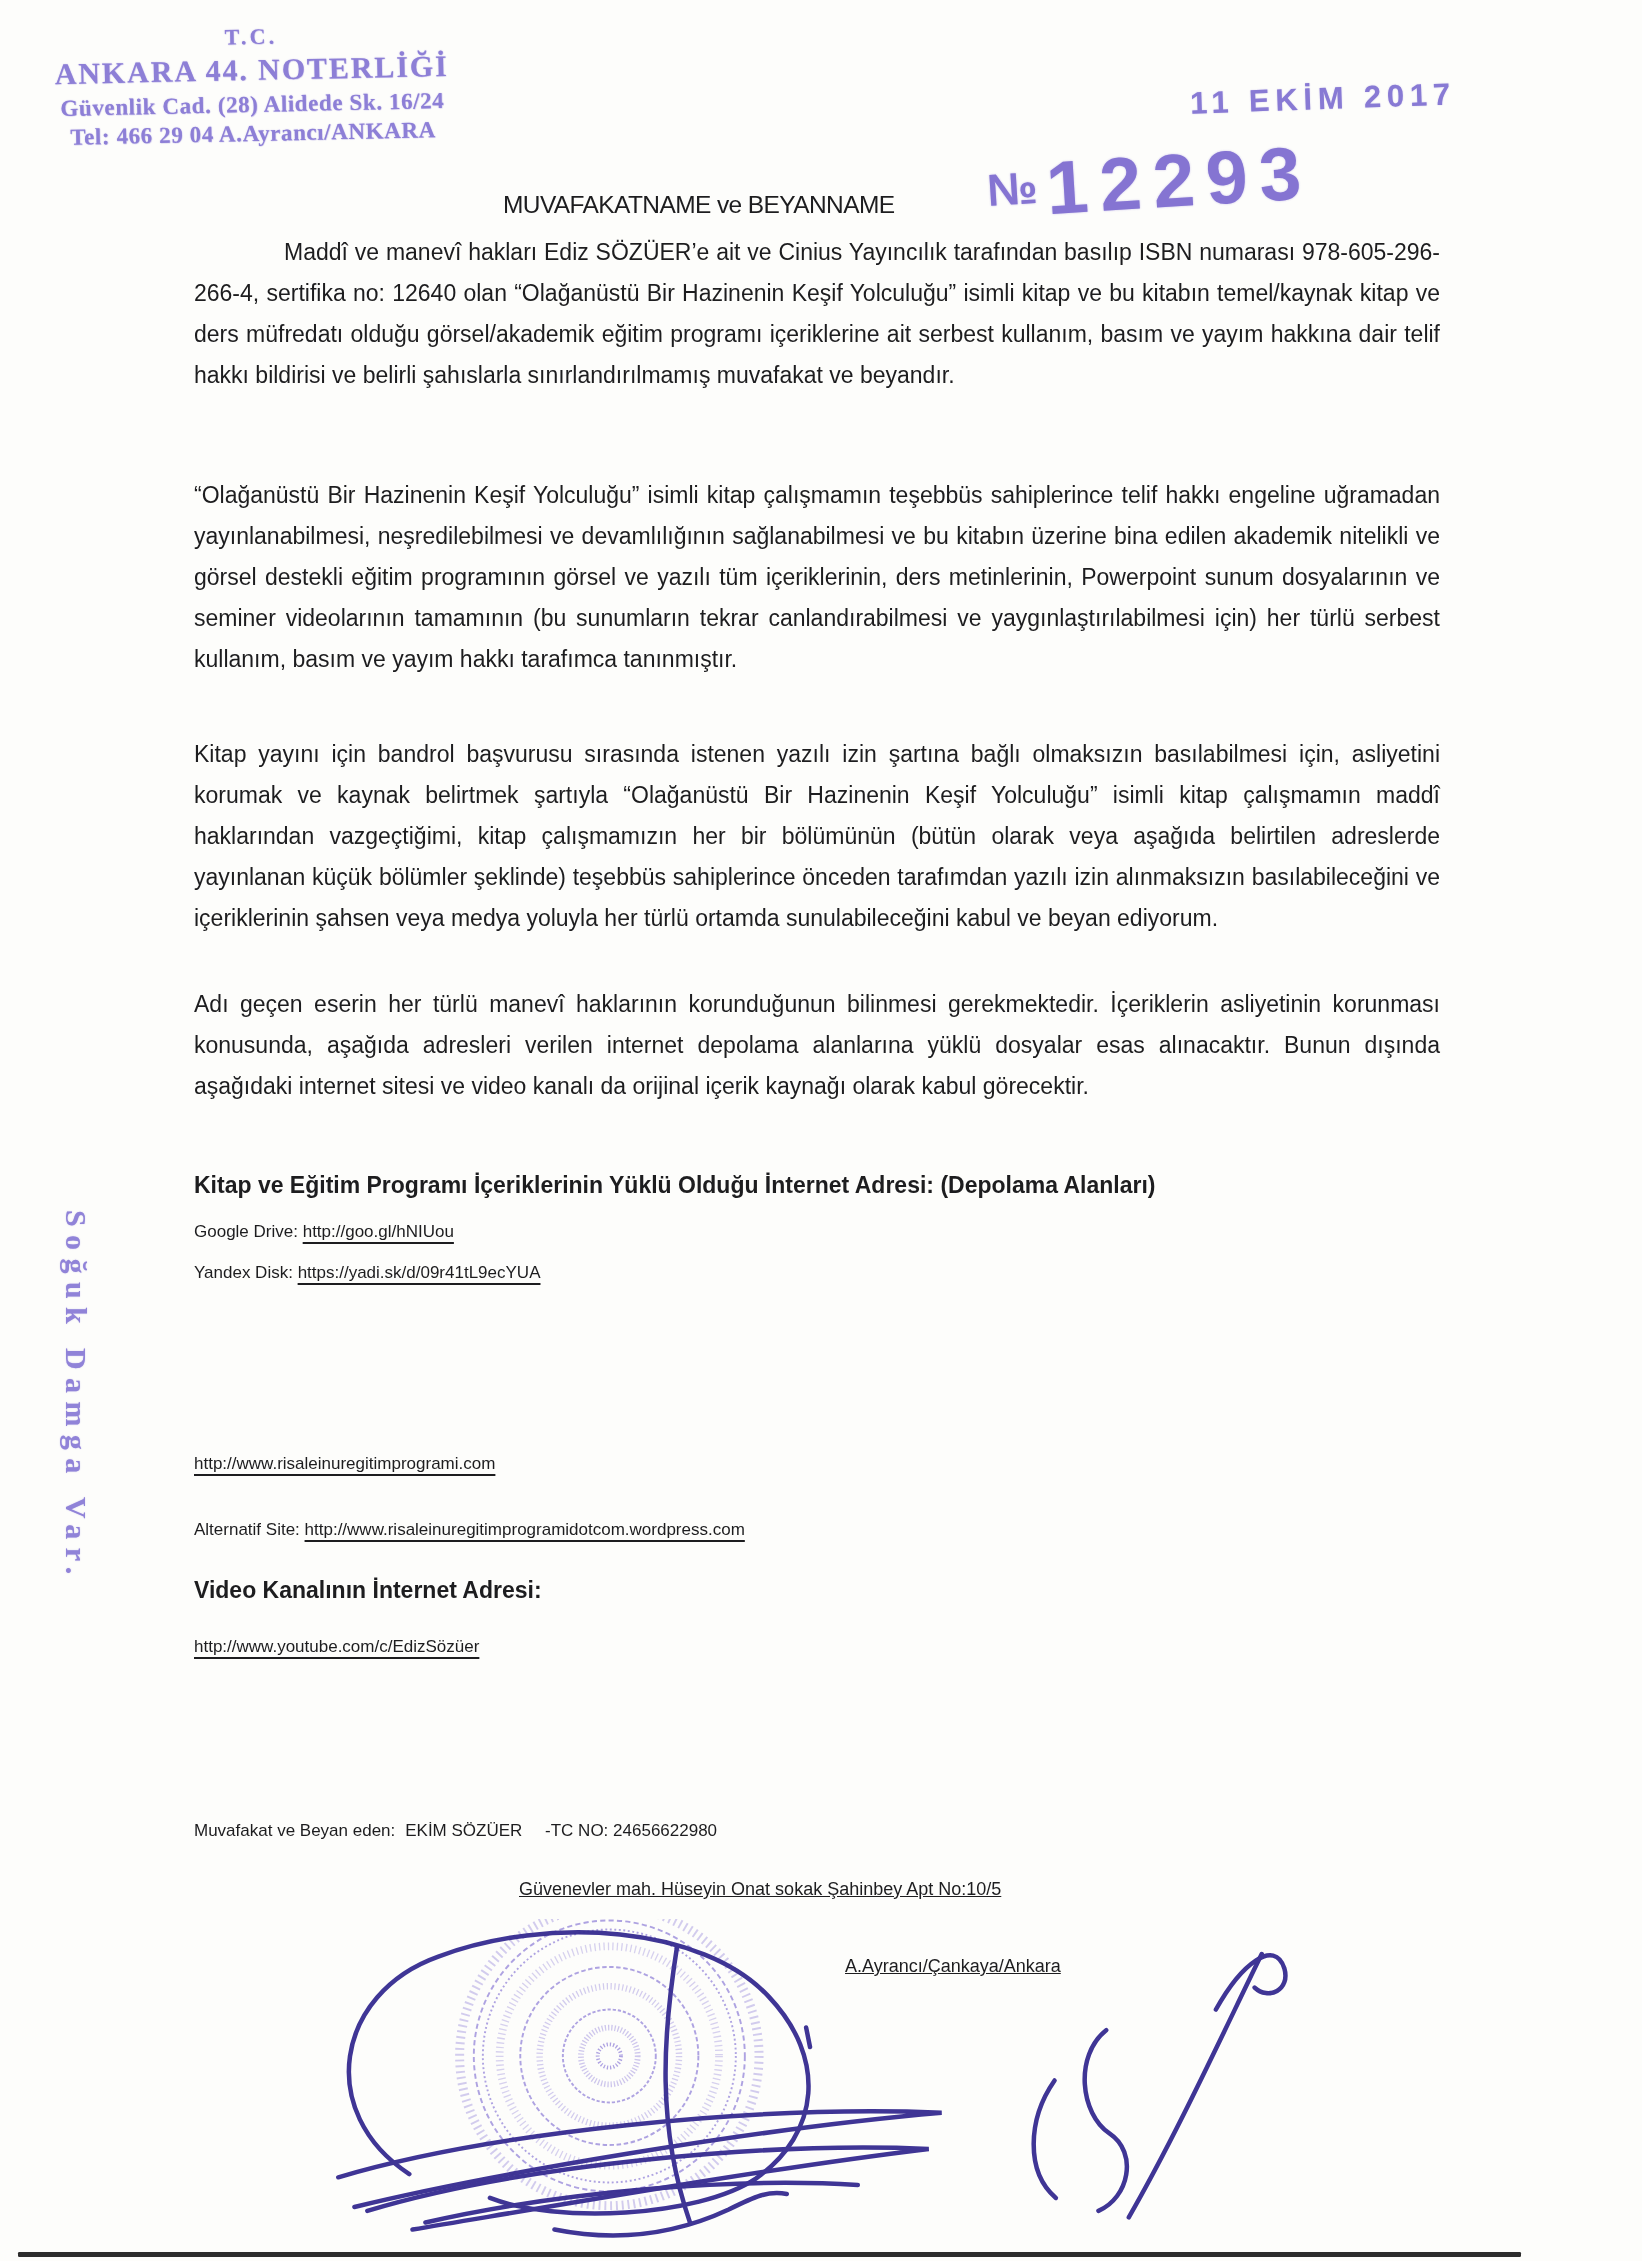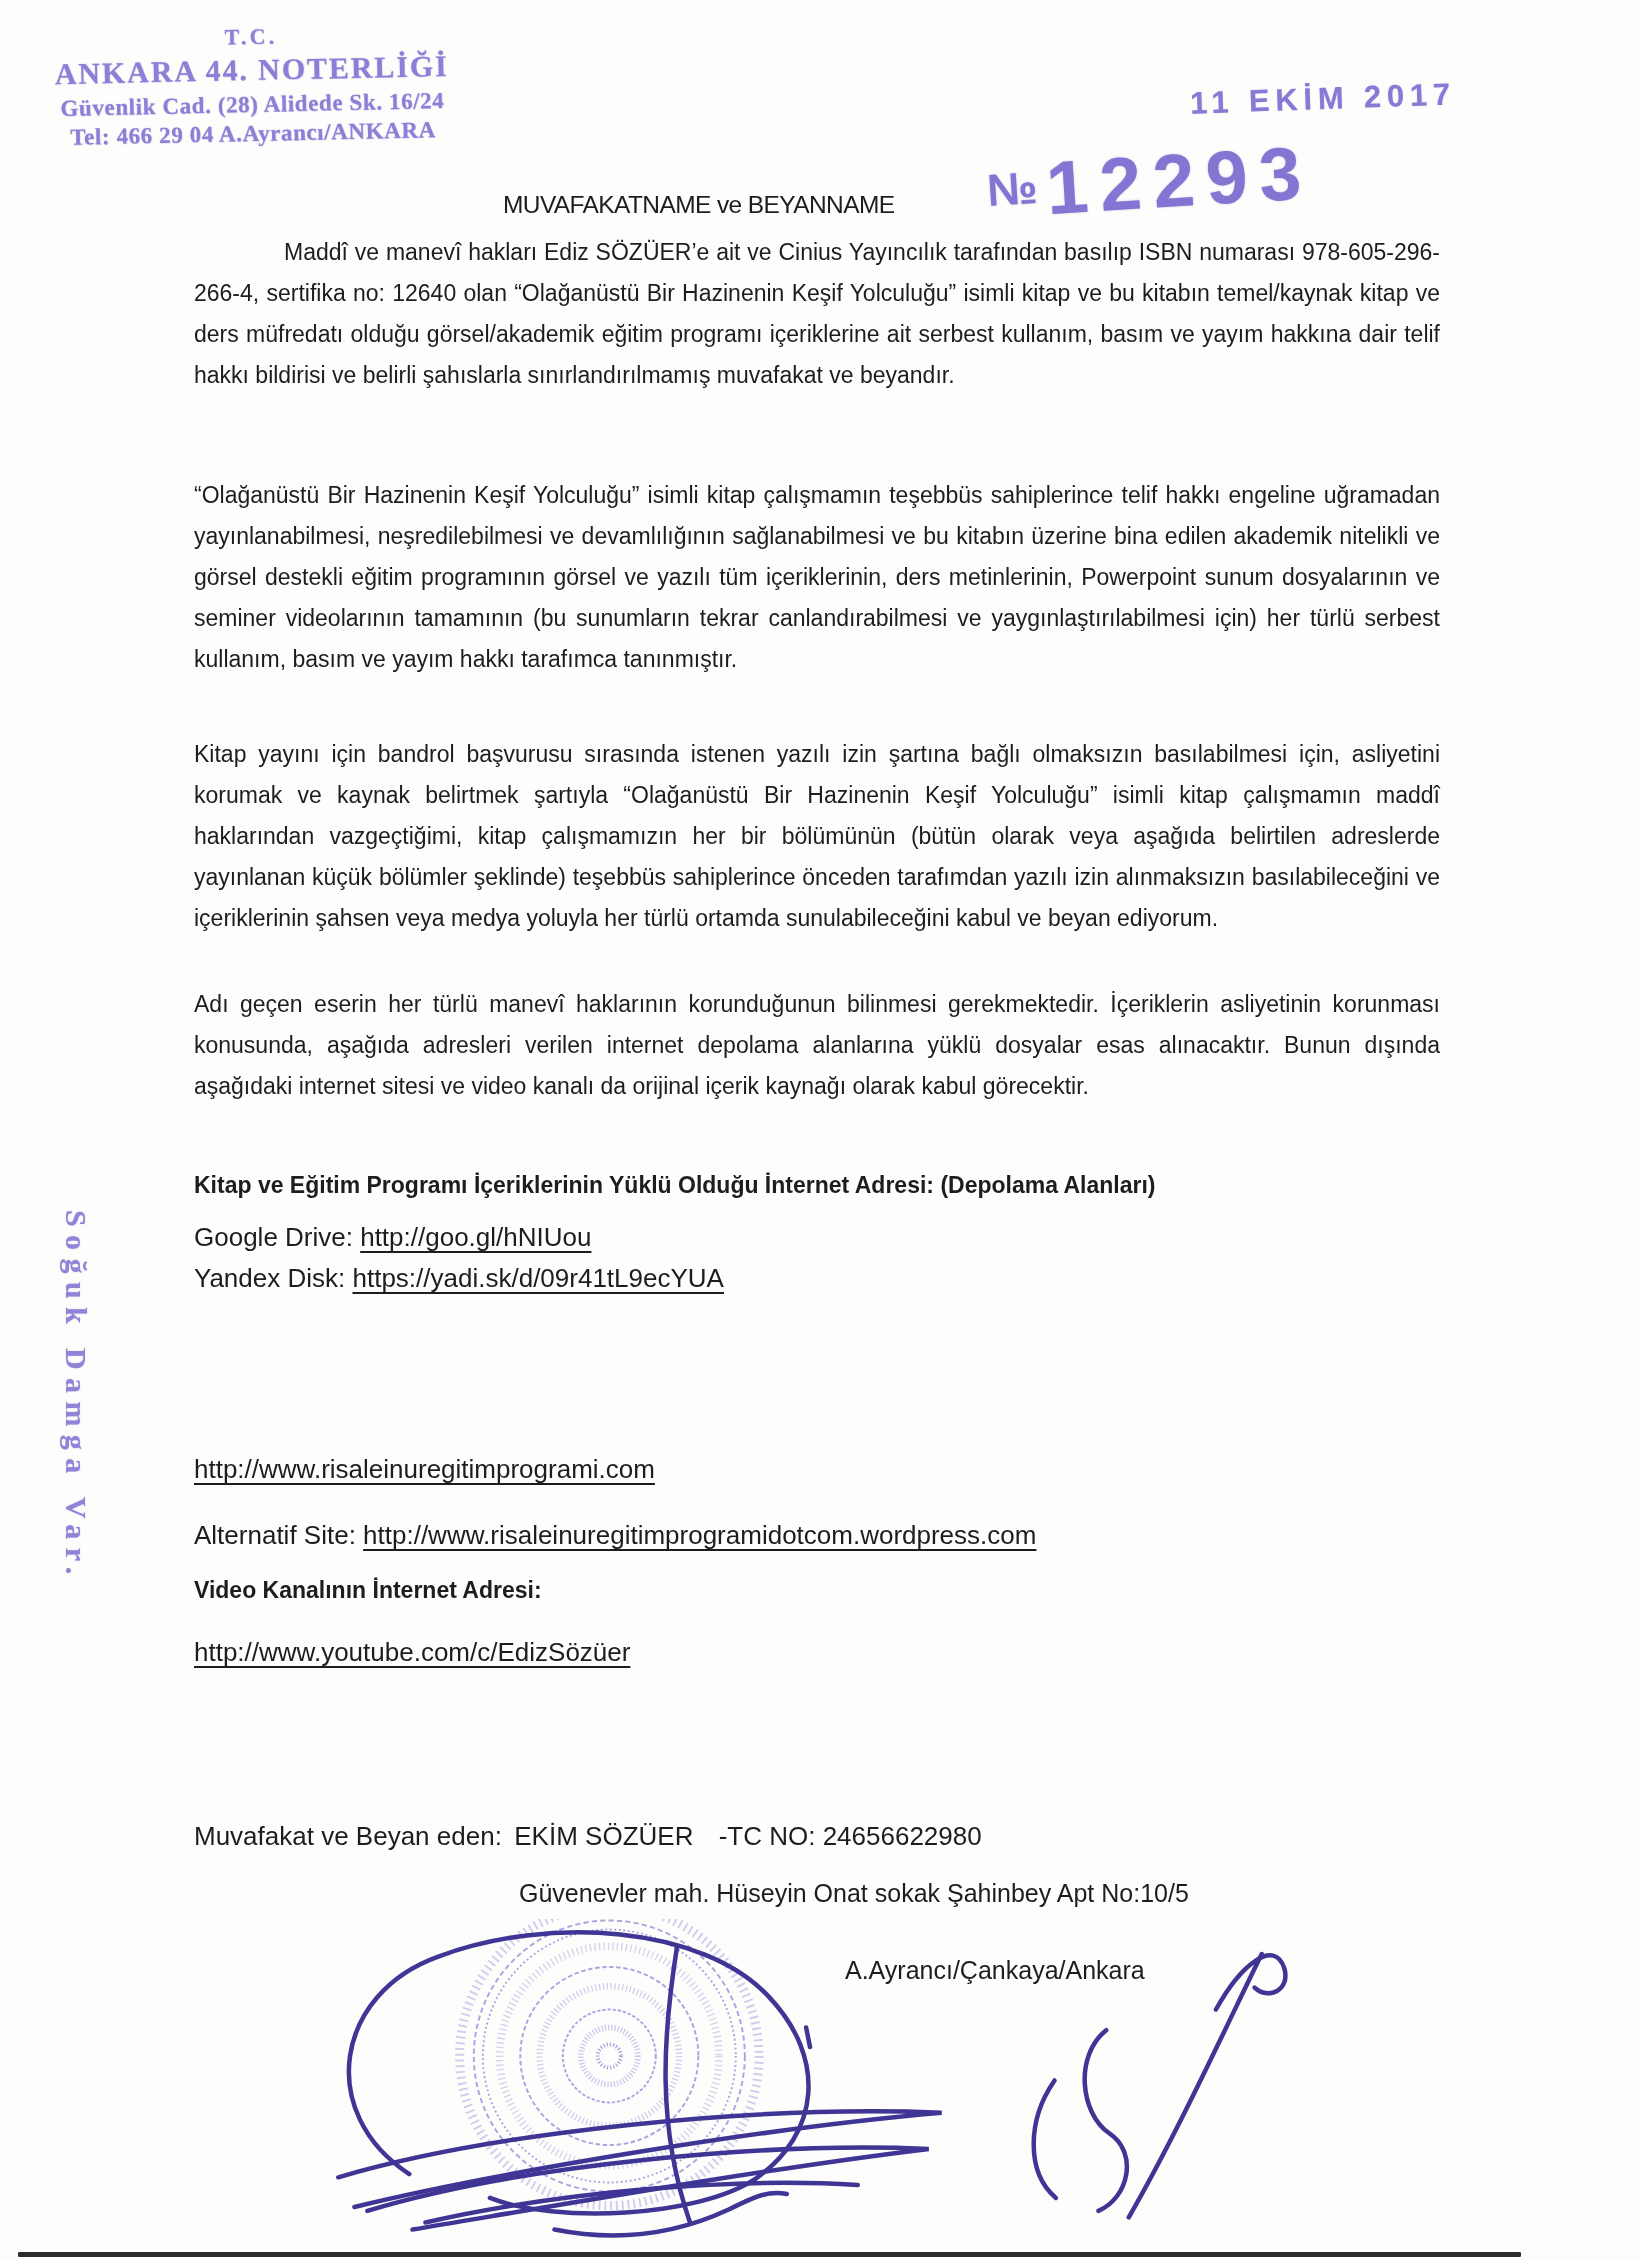--- a/index.html
+++ b/index.html
@@ -59,27 +59,27 @@
     position:absolute;left:503px;top:191px;width:426px;
     font-size:24.5px;letter-spacing:-0.6px;white-space:nowrap;
   }
   .col{position:absolute;left:194px;width:1246px;}
   .para{
     font-size:23px;line-height:41px;
     text-align:justify;
   }
   .indent{text-indent:90px;}
   .heading{font-weight:bold;font-size:23px;white-space:nowrap;}
-  .line{font-size:26px;white-space:nowrap;}
+  .line{font-size:17px;white-space:nowrap;}
   .link{
     text-decoration:underline;
     text-decoration-thickness:1.9px;
     text-underline-offset:5.2px;
   }
-  .addr{position:absolute;font-size:25px;white-space:nowrap;}
+  .addr{position:absolute;font-size:18px;white-space:nowrap;text-decoration:underline;}
 
   
   .seal-svg{position:absolute;left:277px;top:1919px;}
   .scan-edge{
     position:absolute;left:18px;top:2252px;width:1503px;height:4.5px;
     background:#161616;opacity:.9;border-radius:1.3px;
   }
 </style>
 </head>
 <body>

